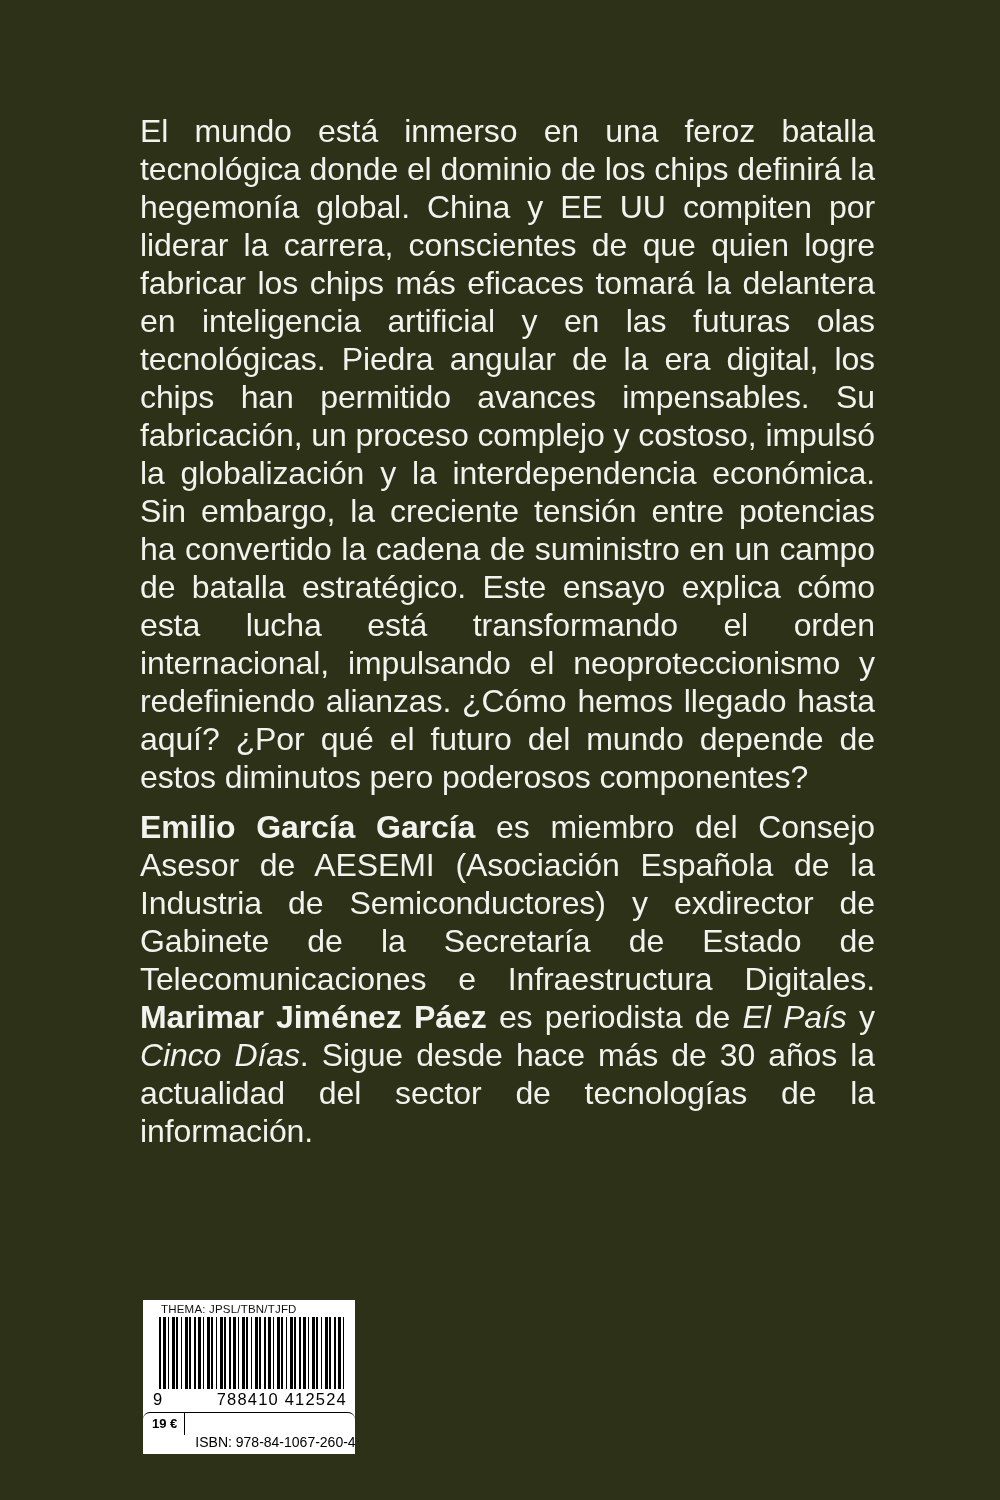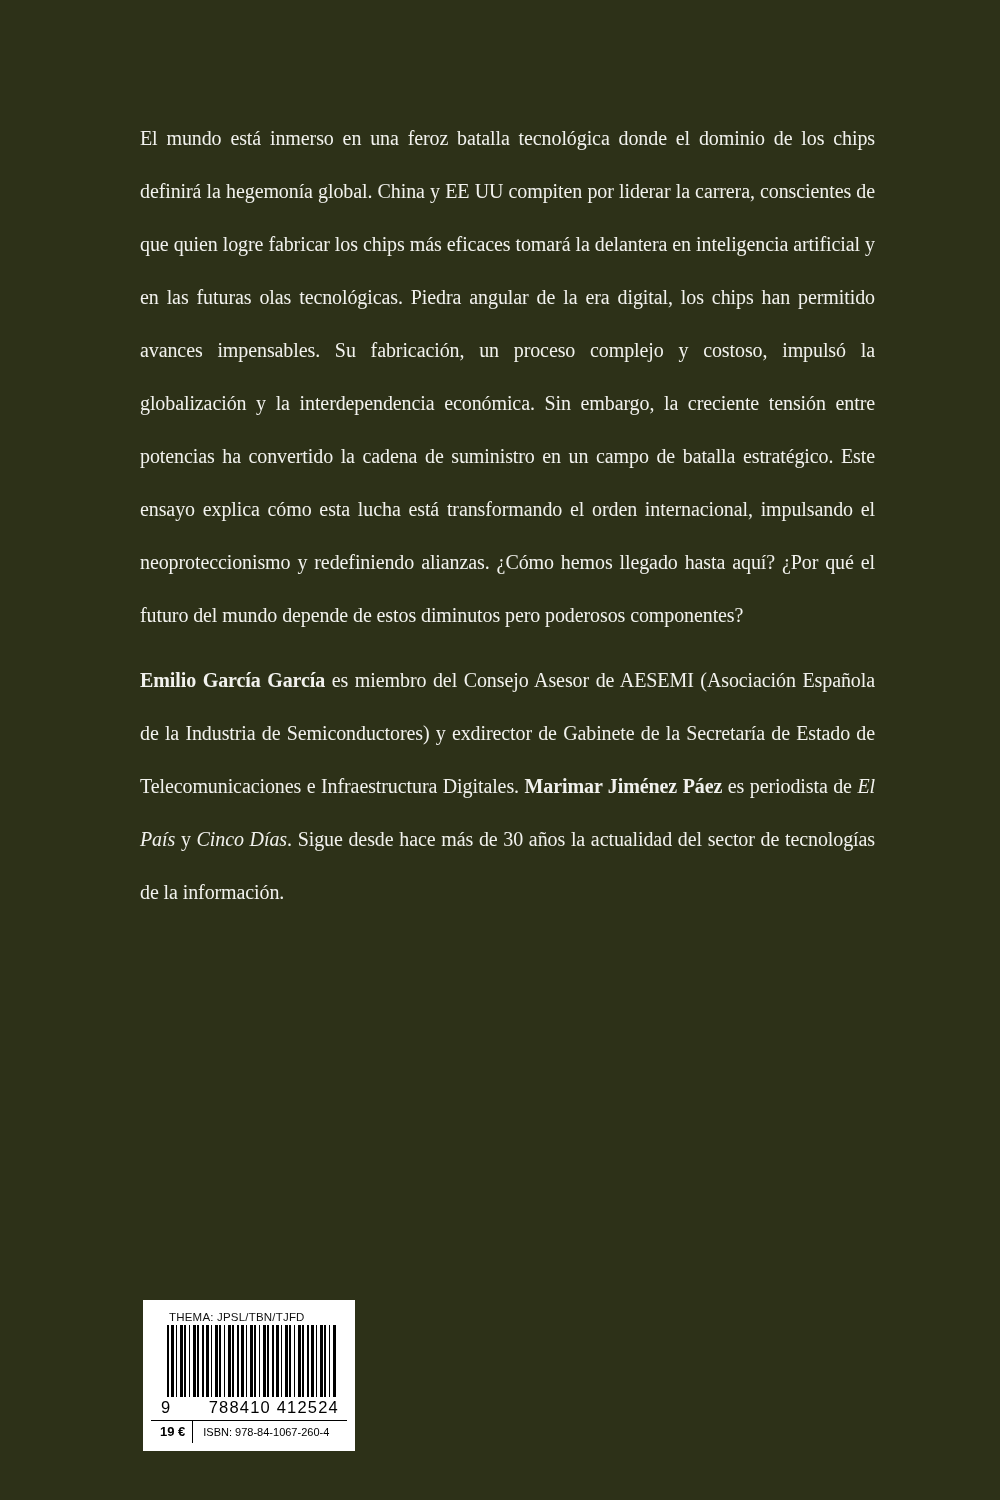--- a/index.html
+++ b/index.html
@@ -19,44 +19,43 @@
     width: 1000px;
     height: 1500px;
     box-sizing: border-box;
   }
   .blurb {
     position: absolute;
     left: 140px;
     top: 112px;
     width: 735px;
     color: #f2f2ee;
-    font-size: 20px;
-    line-height: 53px;
+    font-size: 32px;
+    line-height: 38px;
     text-align: justify;
     text-justify: inter-word;
     letter-spacing: -0.1px;
     font-weight: 400;
-    font-family: Liberation Serif, serif;
   }
   .blurb p {
     margin: 0;
   }
   .blurb p + p {
     margin-top: 12px;
   }
   .b { font-weight: 700; }
   .i { font-style: italic; }
 
   .barcode-block {
     position: absolute;
     left: 143px;
     top: 1300px;
     width: 212px;
     background: #ffffff;
-    padding: 8px;
+    padding: 0;
     box-sizing: border-box;
   }
   .thema {
     font-size: 11.5px;
     color: #111;
     padding: 3px 0 1px 18px;
     letter-spacing: 0.2px;
     font-family: "Liberation Sans", sans-serif;
     line-height: 13px;
   }
@@ -83,33 +82,35 @@
     letter-spacing: 1.2px;
     padding: 1px 8px 3px 10px;
     justify-content: space-between;
   }
   .isbn-digits .lead { margin-right: 4px; }
   .price-row {
     display: flex;
     border-top: 1.5px solid #000;
     font-size: 12.5px;
     color: #000;
-    align-items: center;
+    align-items: flex-start;
+    border-radius: 7px;
   }
   .price {
     font-weight: 700;
     padding: 3px 7px 4px 9px;
     border-right: 1.5px solid #000;
     font-size: 13px;
     white-space: nowrap;
   }
   .isbn-text {
     padding: 3px 0 4px 10px;
-    font-size: 11px;
+    font-size: 14px;
     white-space: nowrap;
+    margin-top: 18px;
   }
 </style>
 </head>
 <body>
 
 <div class="page">
 
   <div class="blurb">
     <p>El mundo está inmerso en una feroz batalla tecnológica donde el dominio de los chips definirá la hegemonía global. China y EE UU compiten por liderar la carrera, conscientes de que quien logre fabricar los chips más eficaces tomará la delantera en inteligencia artificial y en las futuras olas tecnológicas. Piedra angular de la era digital, los chips han permitido avances impensables. Su fabricación, un proceso complejo y costoso, impulsó la globalización y la interdependencia económica. Sin embargo, la creciente tensión entre potencias ha convertido la cadena de suministro en un campo de batalla estratégico. Este ensayo explica cómo esta lucha está transformando el orden internacional, impulsando el neoproteccionismo y redefiniendo alianzas. ¿Cómo hemos llegado hasta aquí? ¿Por qué el futuro del mundo depende de estos diminutos pero poderosos componentes?</p>
     <p><span class="b">Emilio García García</span><span> es miembro del Consejo Asesor de AESEMI (Asociación Española de la Industria de Semiconductores) y exdirector de Gabinete de la Secretaría de Estado de Telecomunicaciones e Infraestructura Digitales. </span><span class="b">Marimar Jiménez Páez</span><span> es periodista de </span><span class="i">El País</span><span> y </span><span class="i">Cinco Días</span><span>. Sigue desde hace más de 30 años la actualidad del sector de tecnologías de la información.</span></p>

